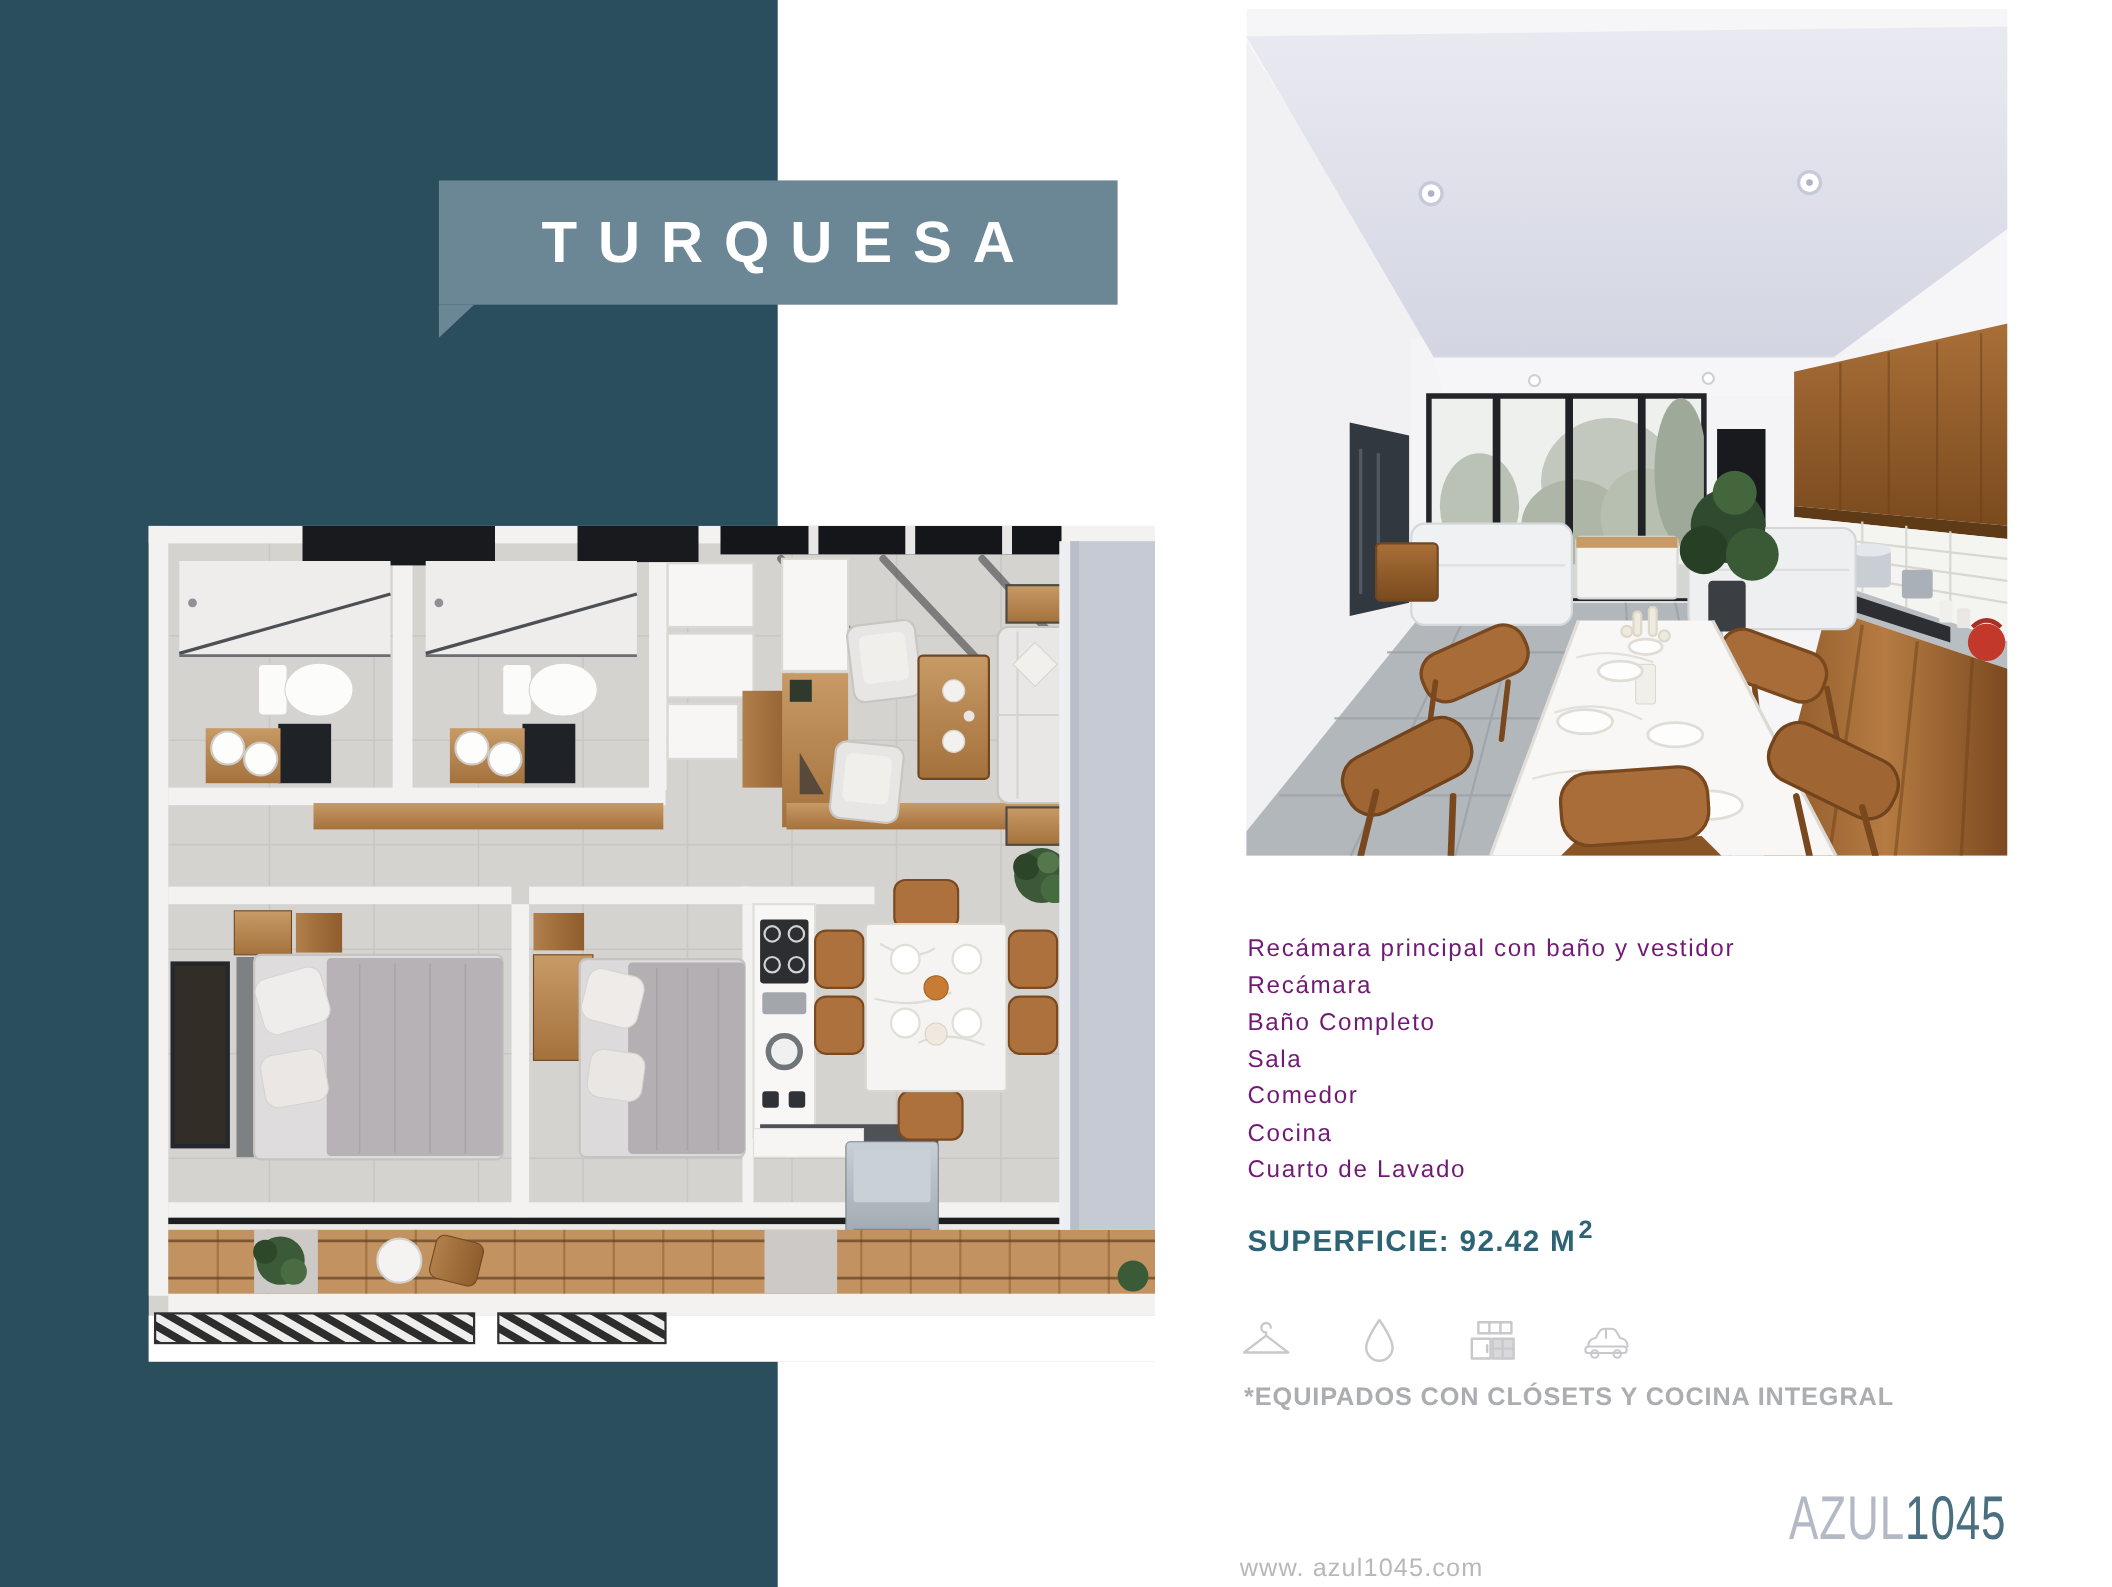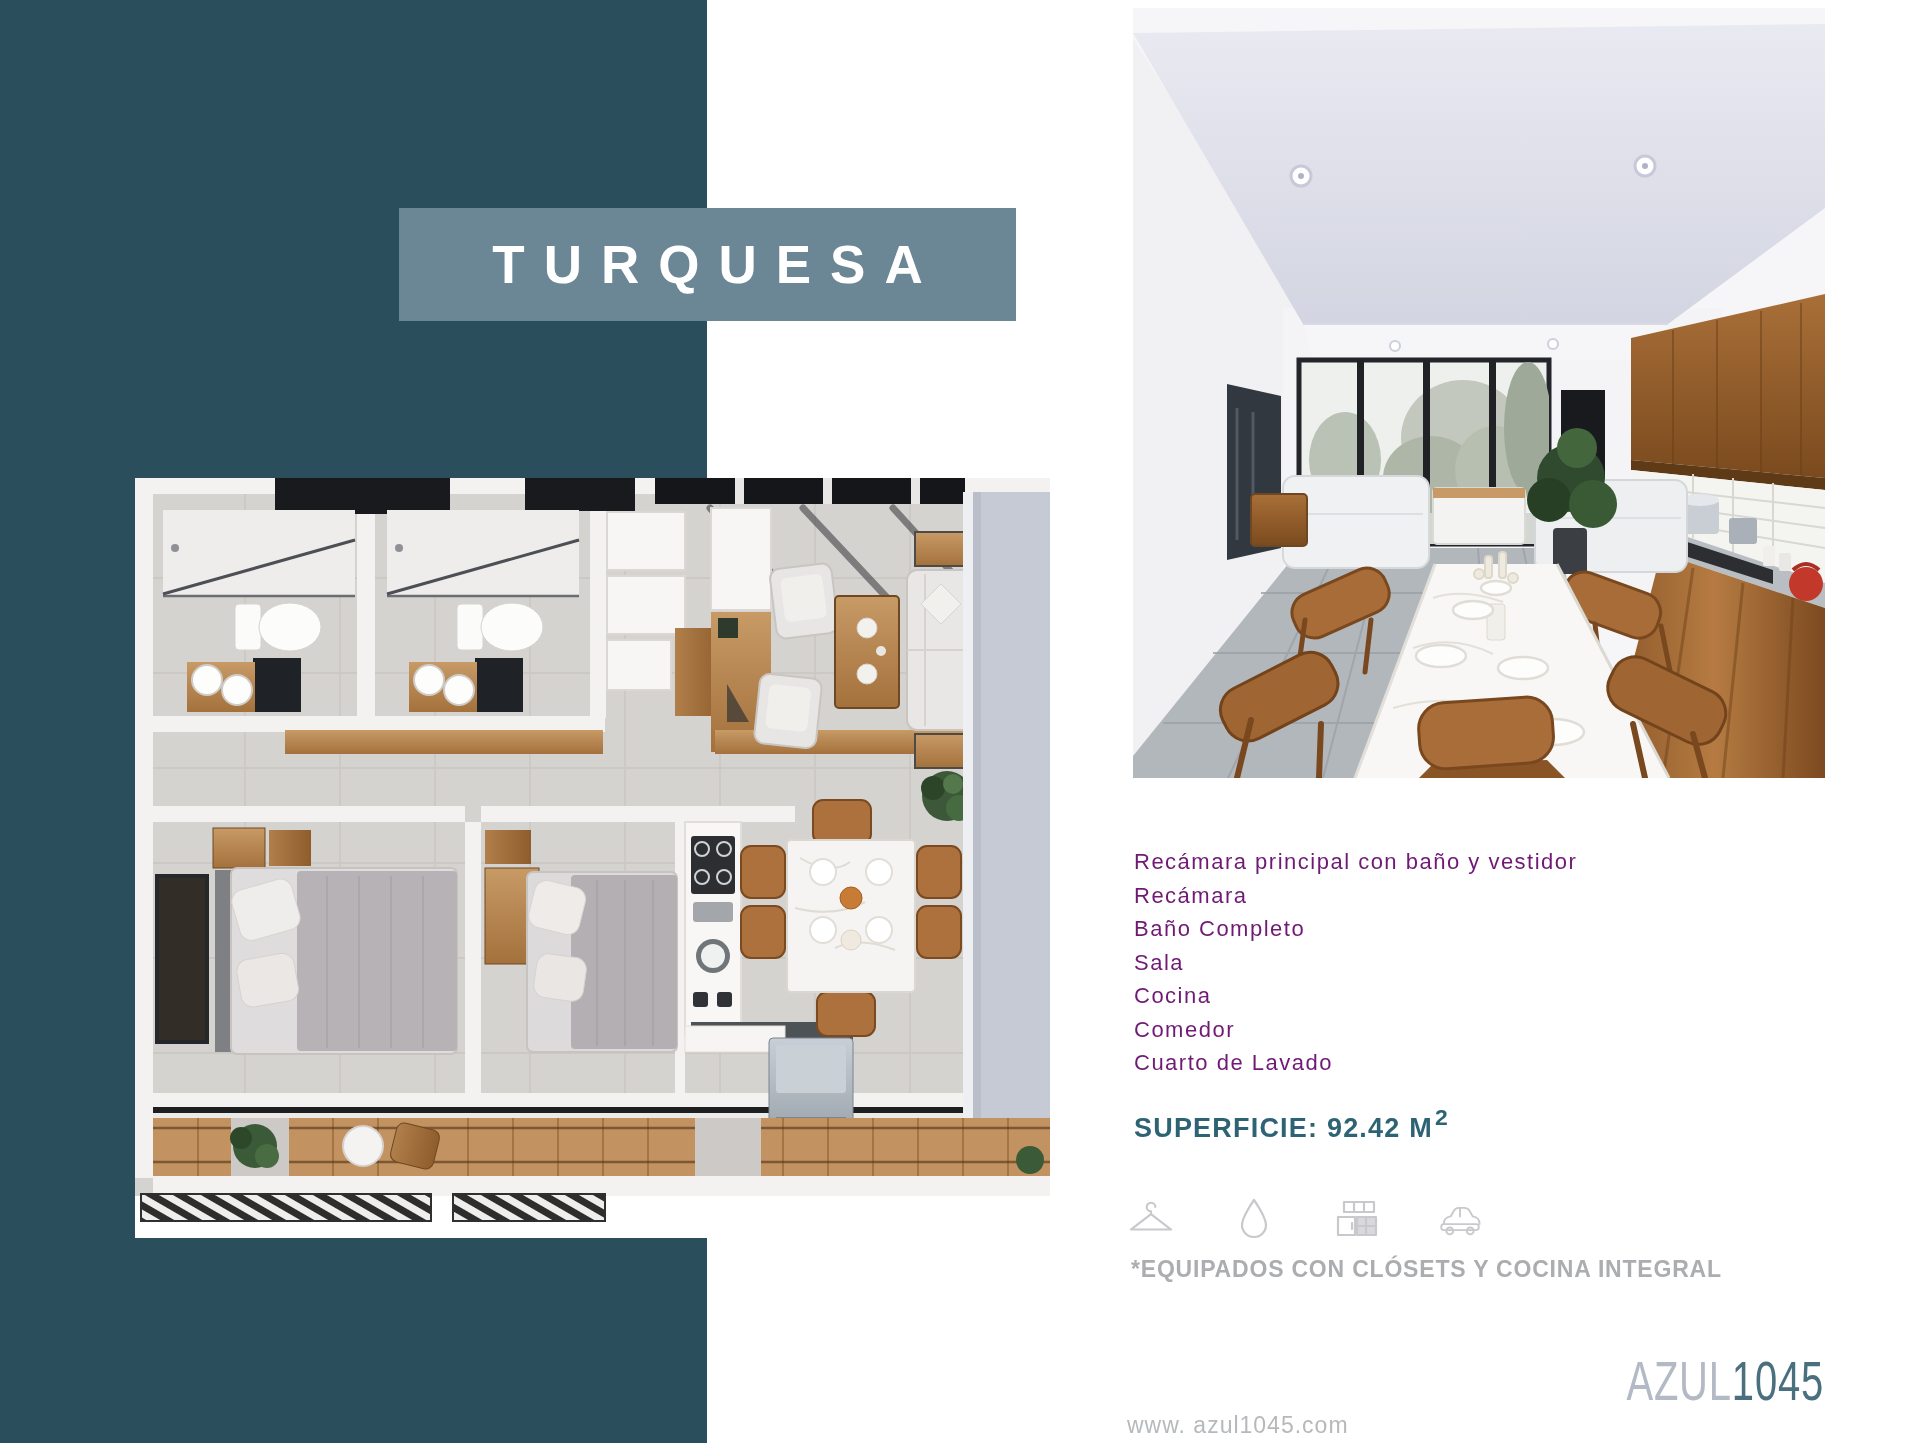--- a/index.html
+++ b/index.html
@@ -1,19 +1,19 @@
 <!DOCTYPE html>
 <html style="--band: #2b4e5c; --banner: #6b8694; --accent: #2e6374;"><head>
 <meta charset="utf-8">
 <style>
   html,body{margin:0;padding:0;background:#ffffff;font-family:"Liberation Sans",sans-serif;}
   .stage{position:relative;width:1920px;height:1443px;overflow:hidden;background:#ffffff;}
   .band{position:absolute;left:0;top:0;width:707px;height:1443px;background:var(--band,#2b4e5c);}
   .banner{position:absolute;left:399px;top:164px;width:617px;height:113px;background:var(--banner,#6b8694);
-          display:flex;align-items:center;justify-content:center;margin-top:44px;}
+          display:flex;align-items:center;justify-content:center;}
   .banner-title{color:#ffffff;font-size:53px;font-weight:bold;letter-spacing:19px;margin-right:-19px;white-space:nowrap;}
   .banner-tail{position:absolute;left:399px;top:277px;width:0;height:0;
                border-top:30px solid var(--banner,#6b8694);border-right:32px solid transparent;}
   .floorplan{position:absolute;left:135px;top:478px;width:915px;height:760px;}
   .photo{position:absolute;left:1133px;top:8px;width:692px;height:770px;}
   .floorplan svg,.photo svg{display:block;width:100%;height:100%;}
   .rooms{position:absolute;left:1134px;top:845px;color:#701a75;font-size:22px;line-height:33.5px;letter-spacing:1.5px;}
   .superficie{position:absolute;left:1134px;top:1106px;color:var(--accent,#2e6374);font-weight:bold;
               font-size:27px;letter-spacing:1.2px;}
   .superficie sup{font-size:0.85em;position:relative;top:-2px;left:2px;}
@@ -462,22 +462,22 @@
           <rect x="286" y="692" width="134" height="66" rx="26" fill="#a96d3a" stroke="#7a481e" stroke-width="3"></rect>
         </g>
   </svg>
   </div>
 
   <div class="rooms">
     <div>Recámara principal con baño y vestidor</div>
     <div>Recámara</div>
     <div>Baño Completo</div>
     <div>Sala</div>
+    <div>Comedor</div>
     <div>Cocina</div>
-    <div>Comedor</div>
     <div>Cuarto de Lavado</div>
   </div>
 
   <div class="superficie">
     <span>SUPERFICIE: 92.42 M</span><sup>2</sup>
   </div>
 
   <div class="amenities">
     <span class="amenity">
       <svg viewBox="0 0 48 36" width="46" height="38">

